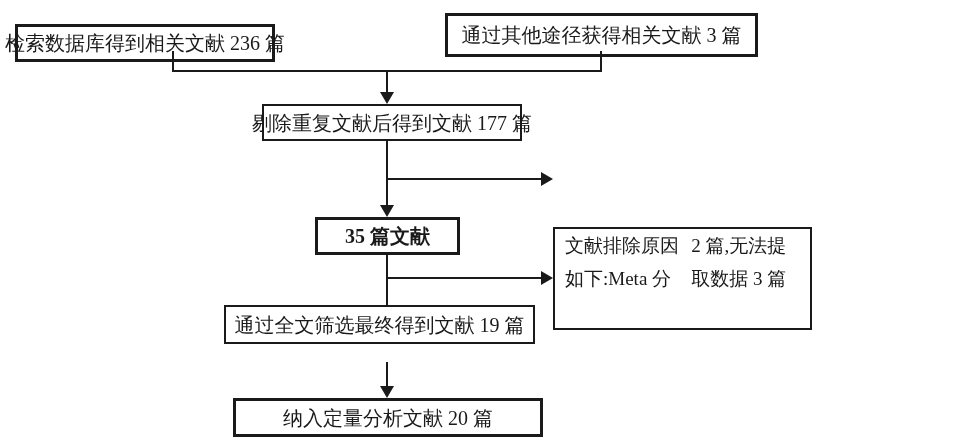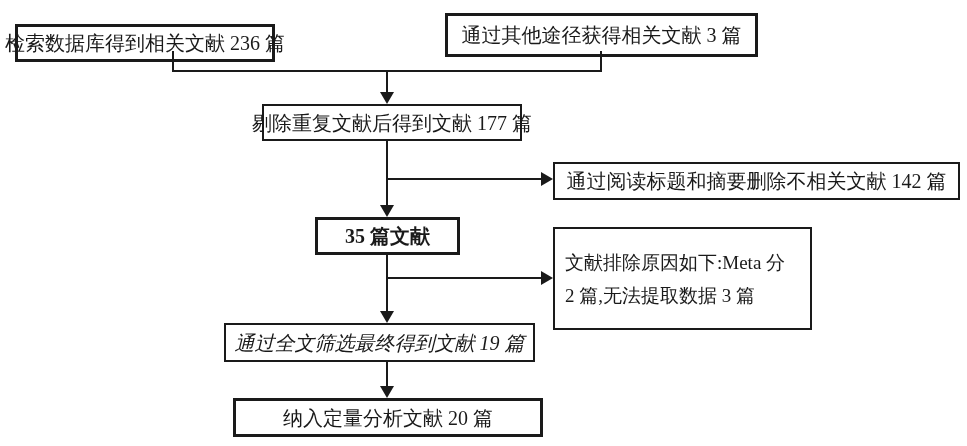--- a/index.html
+++ b/index.html
@@ -20,21 +20,21 @@
     display: flex;
     align-items: center;
     justify-content: center;
     text-align: center;
     font-size: 20px;
     line-height: 1.1;
     white-space: nowrap;
   }
   .node.bold { border-width: 3px; }
   .node.multiline {
-    flex-direction: column;
+    flex-direction: row;
     align-items: flex-start;
     justify-content: center;
     text-align: left;
     font-size: 19px;
     line-height: 33px;
     padding: 0 10px;
     white-space: normal;
   }
   .edge { position: absolute; background: #1a1a1a; }
   .arrow-down {
@@ -70,39 +70,36 @@
 
   <div class="node" style="left:230px; top:104px; width:260px; height:37px;margin-left:32px;">
     <span>剔除重复文献后得到文献 177 篇</span>
   </div>
 
   <div class="edge" style="left:386px; top:141px; width:2px; height:65px;"></div>
   <div class="edge" style="left:387px; top:178px; width:155px; height:2px;"></div>
   <div class="arrow-right" style="left:541px; top:172px;"></div>
   <div class="arrow-down" style="left:380px; top:205px;"></div>
 
-  <div class="node" style="left:553px; top:162px; width:407px; height:38px;">
-    <span>通过阅读标题和摘要删除不相关文献 142 篇</span>
-  </div>
 
   <div class="node bold" style="left:315px; top:217px; width:145px; height:38px;font-weight:bold;">
     <span>35 篇文献</span>
   </div>
 
   <div class="edge" style="left:386px; top:255px; width:2px; height:57px;"></div>
   <div class="edge" style="left:387px; top:277px; width:155px; height:2px;"></div>
   <div class="arrow-right" style="left:541px; top:271px;"></div>
   <div class="arrow-down" style="left:380px; top:311px;"></div>
 
   <div class="node multiline" style="left:553px; top:227px; width:259px; height:103px;">
     <span>文献排除原因如下:Meta 分</span>
     <span>2 篇,无法提取数据 3 篇</span>
   </div>
 
-  <div class="node" style="left:224px; top:323px; width:311px; height:39px;font-style:italic;">
+  <div class="node" style="left:224px; top:305px; width:311px; height:39px;">
     <span>通过全文筛选最终得到文献 19 篇</span>
   </div>
 
   <div class="edge" style="left:386px; top:362px; width:2px; height:25px;"></div>
   <div class="arrow-down" style="left:380px; top:386px;"></div>
 
   <div class="node bold" style="left:233px; top:398px; width:310px; height:39px;">
     <span>纳入定量分析文献 20 篇</span>
   </div>
 

